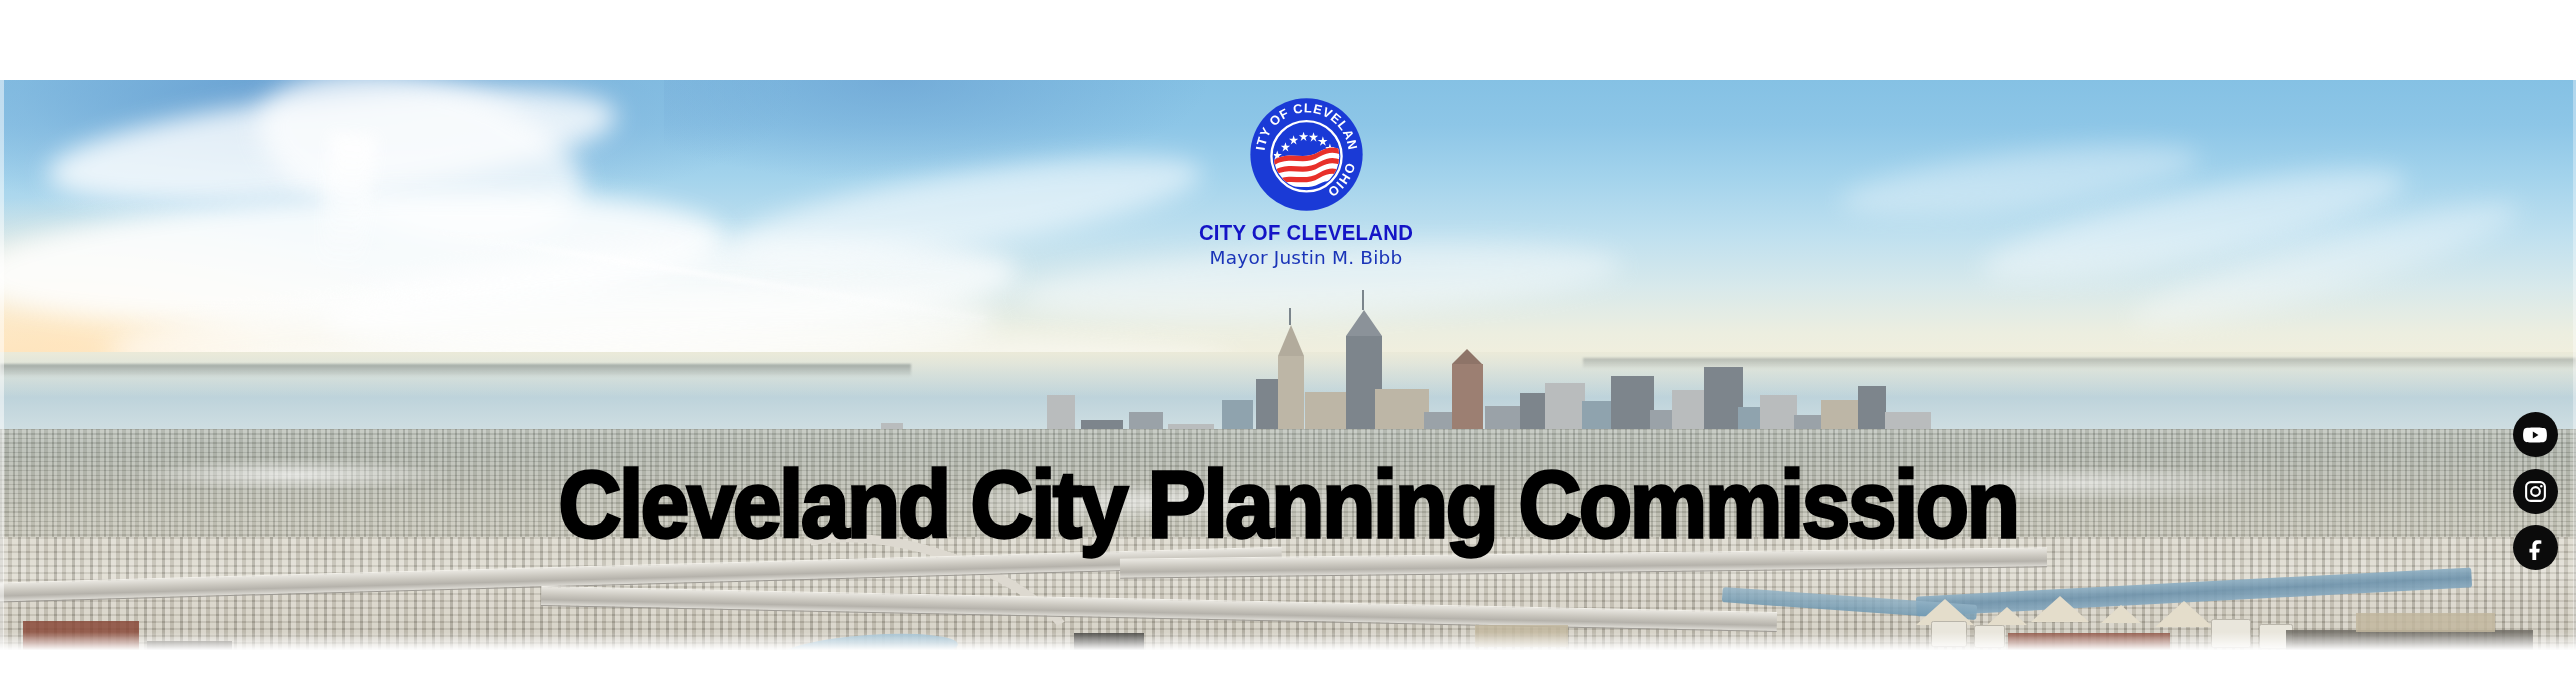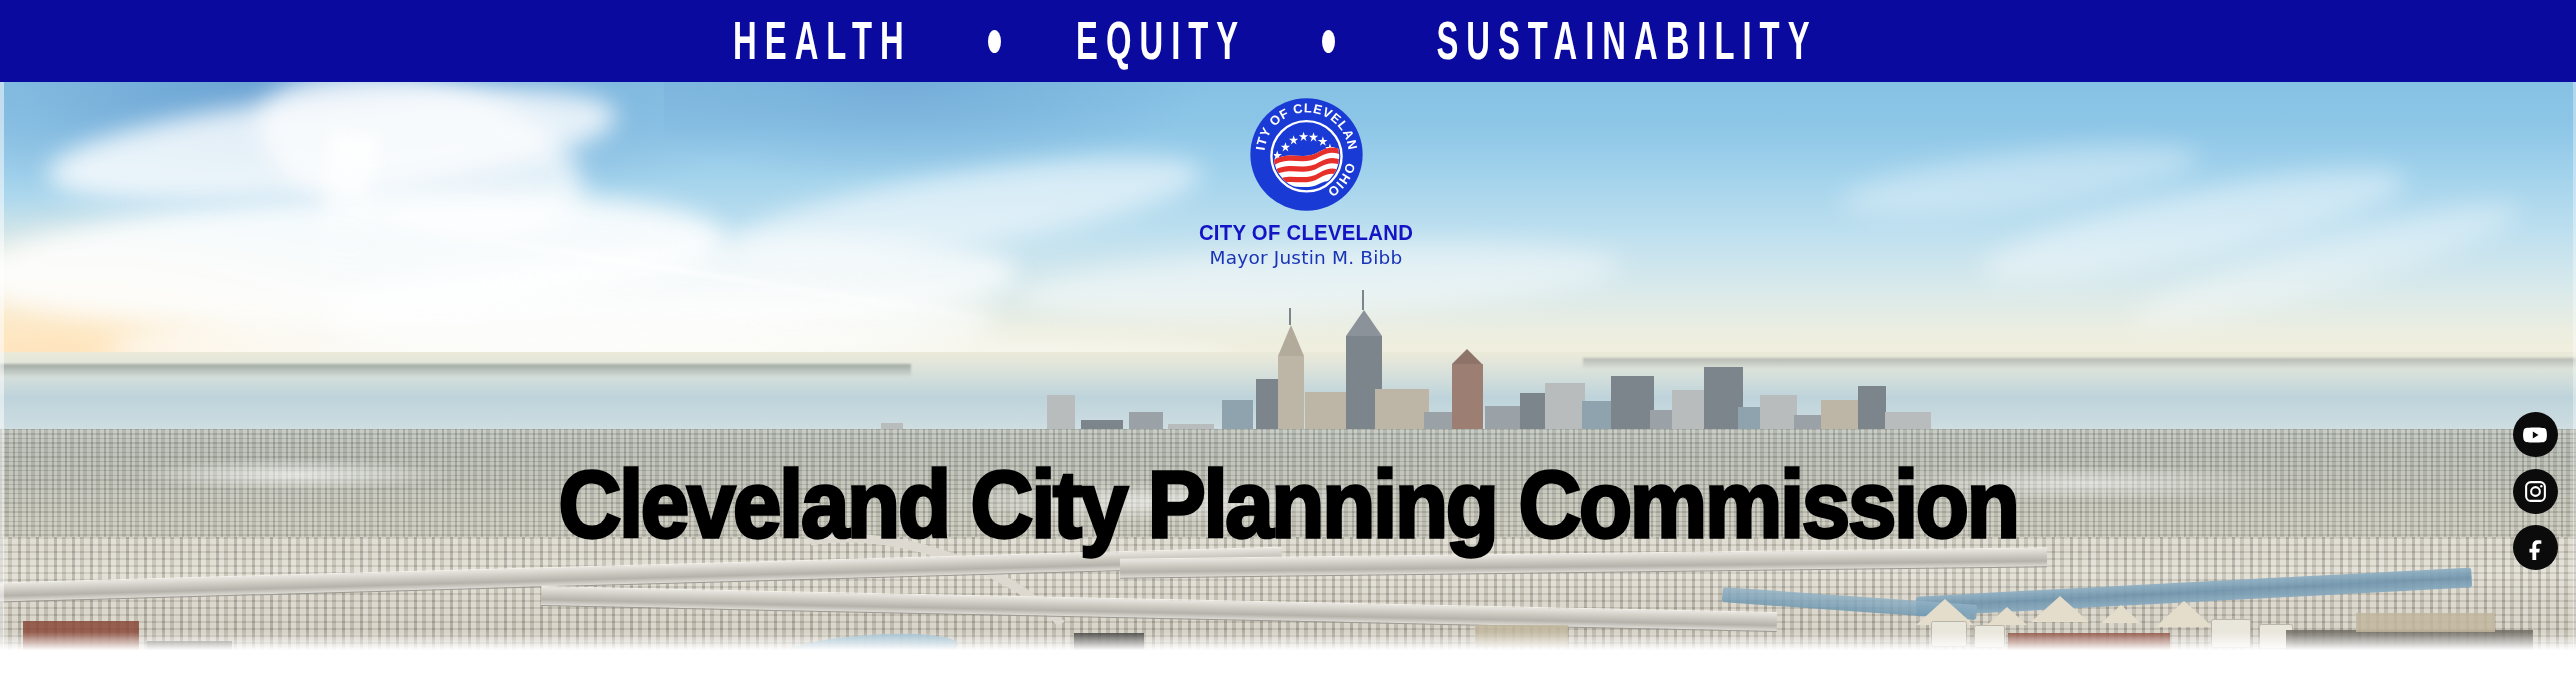--- a/index.html
+++ b/index.html
@@ -276,29 +276,20 @@
     background:#0b0b0b; display:flex; align-items:center; justify-content:center;
     cursor:pointer;
   }
   .social-btn svg{ display:block; }
 </style>
 </head>
 <body>
 
 <div id="header-banner">
 
-  <div id="tagline-bar">
-    <div class="tagline-track">
-      <span class="tagline-word">HEALTH</span>
-      <span class="tagline-dot"></span>
-      <span class="tagline-word">EQUITY</span>
-      <span class="tagline-dot"></span>
-      <span class="tagline-word">SUSTAINABILITY</span>
-    </div>
-  </div>
 
   <div id="hero-photo">
 
     <div class="sky"></div>
     <div class="sky-blue-patch"></div>
     <div class="sky-blue-patch2"></div>
     <div class="sky-warm-left"></div>
     <div class="sky-warm-left2"></div>
 
     <div class="cloud c1"></div>

